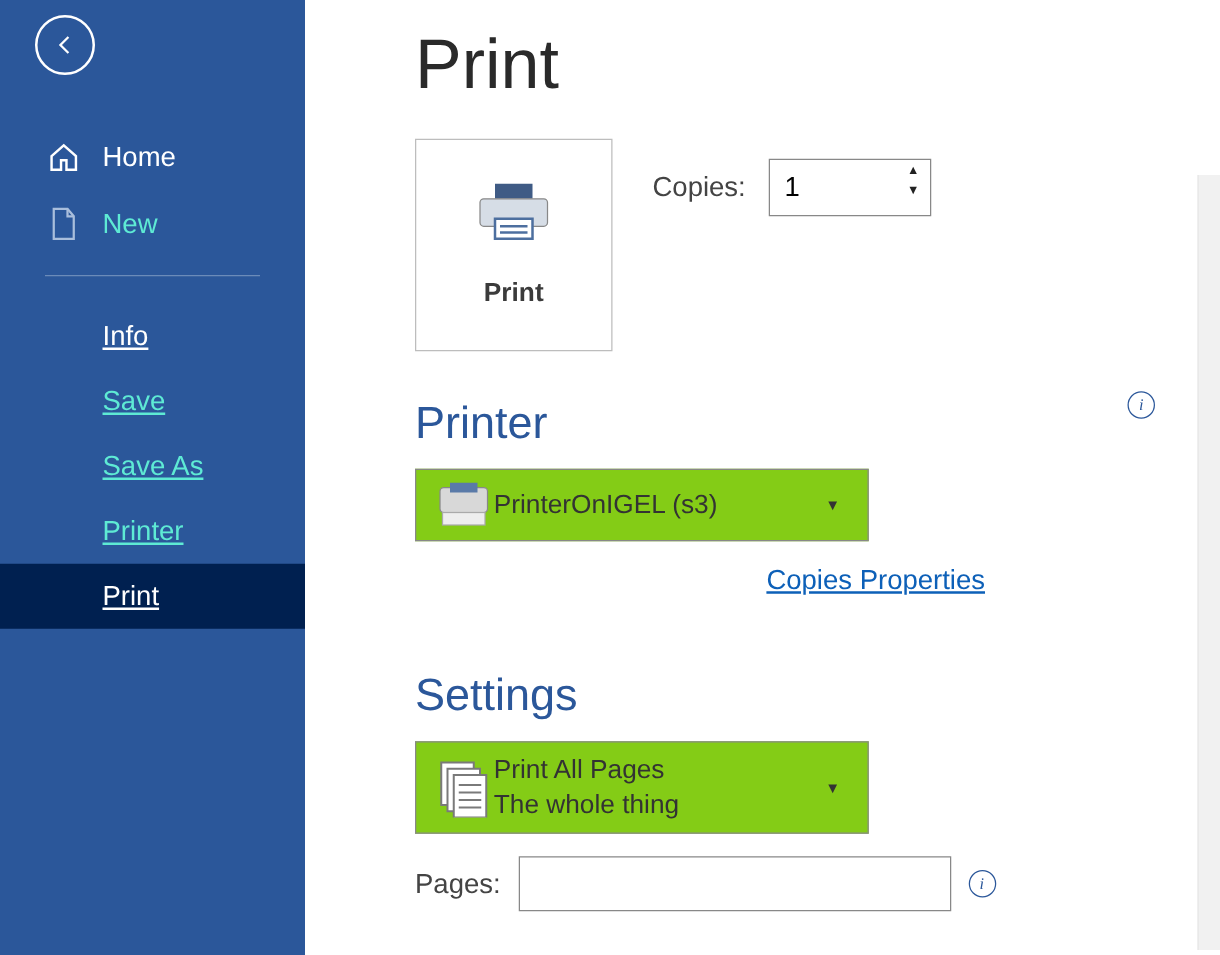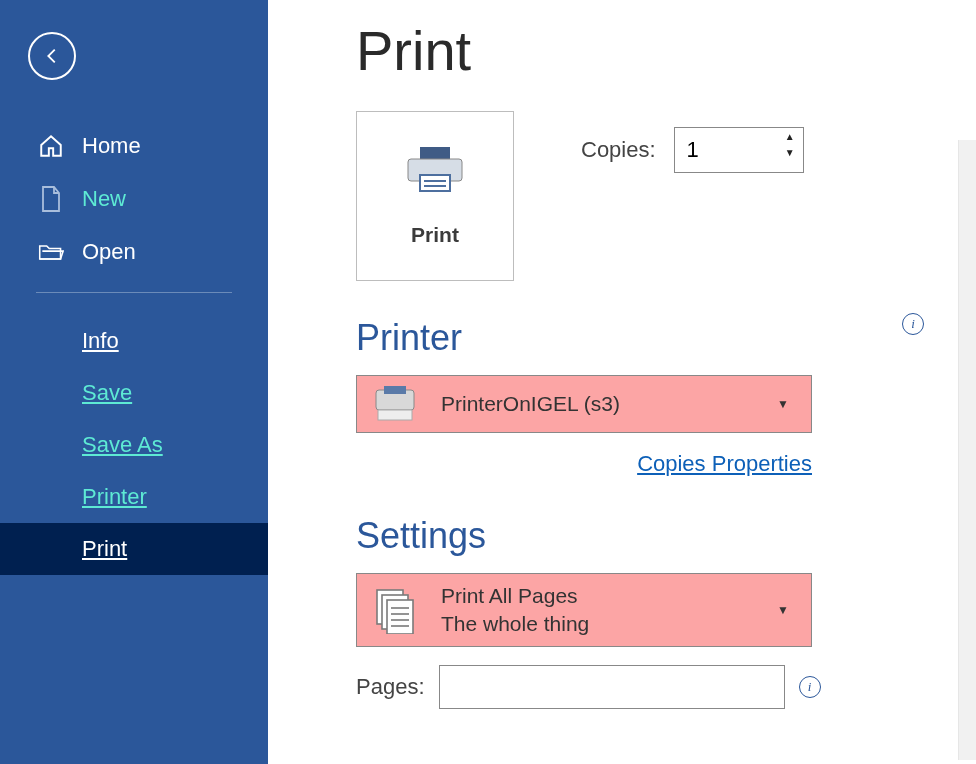--- a/index.html
+++ b/index.html
@@ -5,24 +5,24 @@
     * { box-sizing: border-box; margin: 0; padding: 0; }
     body {
       font-family: "Segoe UI", Arial, sans-serif;
       width: 976px;
       height: 764px;
       display: flex;
       overflow: hidden;
       background: #fff;
     }
     .sidebar {
-      width: 268px;
+      width: 244px;
       background: #2b579a;
       color: #fff;
-      padding-top: 32px;
+      padding-top: 12px;
       flex-shrink: 0;
     }
     .back-button {
       width: 48px; height: 48px;
       margin-left: 28px;
       border: 2px solid #fff;
       border-radius: 50%;
       display: flex; align-items: center; justify-content: center;
       cursor: pointer;
       margin-bottom: 40px;
@@ -61,21 +61,21 @@
       width: 158px; height: 170px;
       border: 1px solid #bdbdbd;
       display: flex; flex-direction: column;
       align-items: center; justify-content: center;
       gap: 28px;
       cursor: pointer;
       background: #fff;
     }
     .print-tile .label { font-size: 21px; font-weight: 600; color: #3b3b3b; }
     .copies-wrap { display: flex; align-items: center; gap: 18px; margin-top: 16px; }
-    .copies-label { font-size: 22px; color: #444; margin-left: 35px; }
+    .copies-label { font-size: 22px; color: #444; }
     .spinner {
       width: 130px; height: 46px;
       border: 1px solid #888;
       display: flex; align-items: center;
       padding-left: 12px;
       font-size: 22px;
       position: relative;
       background: #fff;
     }
     .spinner-arrows {
@@ -84,38 +84,37 @@
       font-size: 10px; line-height: 1;
     }
     .spinner-arrows span { cursor: pointer; color: #222; }
     .section-heading {
       font-size: 36px;
       font-weight: 300;
       color: #2b579a;
       margin-bottom: 16px;
     }
     .section-printer { margin-top: 36px; position: relative; }
-    .section-settings { margin-top: 38px; }
+    .section-settings { margin-top: 58px; }
     .info-badge {
       position: absolute; right: 2px; top: -4px;
       width: 22px; height: 22px;
       border: 1.5px solid #2b579a; border-radius: 50%;
       display:flex; align-items:center; justify-content:center;
       font-size: 13px; font-style: italic; color: #2b579a;
       cursor: pointer;
       font-family: Georgia, serif;
     }
     .dropdown {
       border: 1px solid #888;
-      width: 456px;
+      width: 363px;
       display: flex; align-items: center;
       padding: 10px 14px;
-      gap: 22px;
-      cursor: pointer;
-      background: #fca5a5;
+      cursor: pointer;
+      background: #84cc16;
     }
     .dropdown .dd-icon { width: 48px; display:flex; align-items:center; justify-content:center; }
     .dropdown .dd-text { display:flex; flex-direction: column; gap: 4px; flex: 1; }
     .dd-text .line1 { font-size: 21px; color: #333; }
     .dd-text .line2 { font-size: 21px; color: #333; }
     .dd-caret { color:#333; font-size:12px; padding-right: 8px; padding-left:10px; }
     .printer-props {
       display: block;
       text-align: right;
       width: 456px;
@@ -173,29 +172,20 @@
   <div class="sidebar-item dim">
     <span class="icon">
       <svg width="24" height="28" viewBox="0 0 24 28" fill="none" stroke="#a9bedc" stroke-width="1.8">
         <path d="M4 2 H15 L20 8 V26 H4 Z"></path>
           <path d="M15 2 V8 H20"></path>
       </svg>
     </span>
     <span>New</span>
   </div>
 
-  <div class="sidebar-item">
-    <span class="icon">
-      <svg width="30" height="22" viewBox="0 0 30 22" fill="none" stroke="#fff" stroke-width="1.8">
-        <path d="M2 4 H10 L13 7 H26 V19 H2 Z"></path>
-          <path d="M5 10 H29 L26 19 H2"></path>
-      </svg>
-    </span>
-    <span>Open</span>
-  </div>
 
   <div class="divider"></div>
 
   <div class="sidebar-item no-icon">
     <span>Info</span>
   </div>
   <div class="sidebar-item no-icon dim">
     <span>Save</span>
   </div>
   <div class="sidebar-item no-icon dim">

